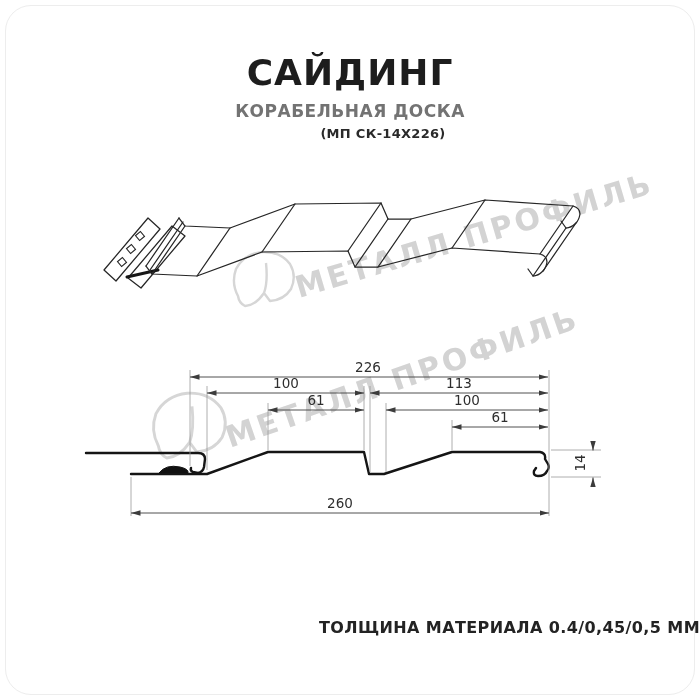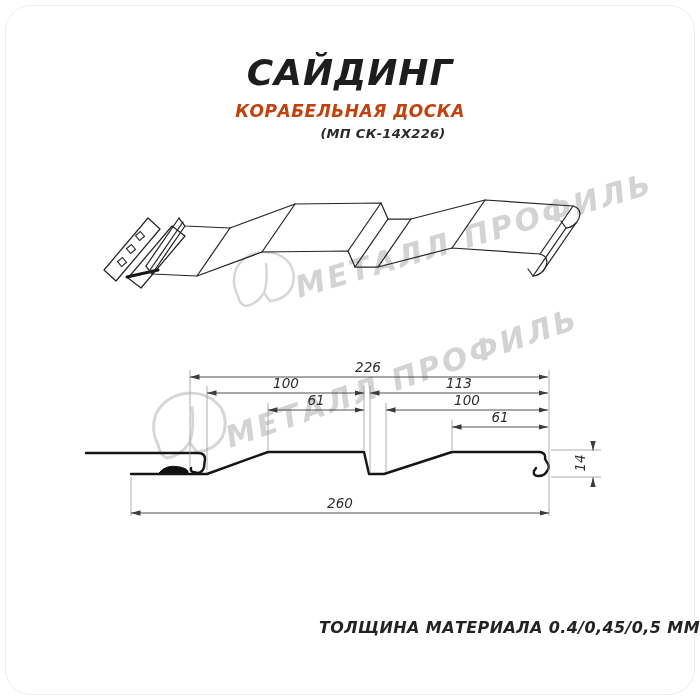--- a/index.html
+++ b/index.html
@@ -1,26 +1,26 @@
 <!DOCTYPE html>
 <html><head>
 <meta charset="utf-8">
 <style>
   html,body{margin:0;padding:0;background:#fff;}
   #page{
     position:relative;width:700px;height:700px;background:#ffffff;overflow:hidden;
-    font-family:"DejaVu Sans","Liberation Sans",sans-serif;color:#1c1c1c;font-style:italic;
+    font-family:"DejaVu Sans","Liberation Sans",sans-serif;color:#1c1c1c;
   }
   .card-border{
     position:absolute;left:5px;top:5px;right:5px;bottom:5px;
     border:1px solid #ededed;border-radius:26px;pointer-events:none;
   }
   .hdr{position:absolute;left:0;width:700px;text-align:center;}
   .hdr-title{top:52px;font-size:36px;font-weight:bold;letter-spacing:1px;color:#1d1d1d;}
-  .hdr-sub{top:101px;font-size:17px;font-weight:600;letter-spacing:.5px;color:#c2410c;}
+  .hdr-sub{top:101px;font-size:17px;font-weight:600;letter-spacing:.5px;color:#737373;}
   .hdr-model{top:126px;font-size:13px;font-weight:600;letter-spacing:.3px;color:#2a2a2a;margin-left:33px;}
   .footer-text{
     position:absolute;left:0;top:618px;width:700px;text-align:right;
     font-size:16px;font-weight:600;letter-spacing:.4px;color:#232323;
   }
   svg{position:absolute;left:0;top:0;}
   .wm-text{fill:#d3d3d3;font-family:"DejaVu Sans","Liberation Sans",sans-serif;
     font-size:30px;font-weight:bold;letter-spacing:3px;}
   .wm-logo{fill:none;stroke:#d6d6d6;stroke-width:2.4;stroke-linejoin:round;}
   .iso{fill:none;stroke:#262626;stroke-width:1.25;stroke-linejoin:round;stroke-linecap:round;}

